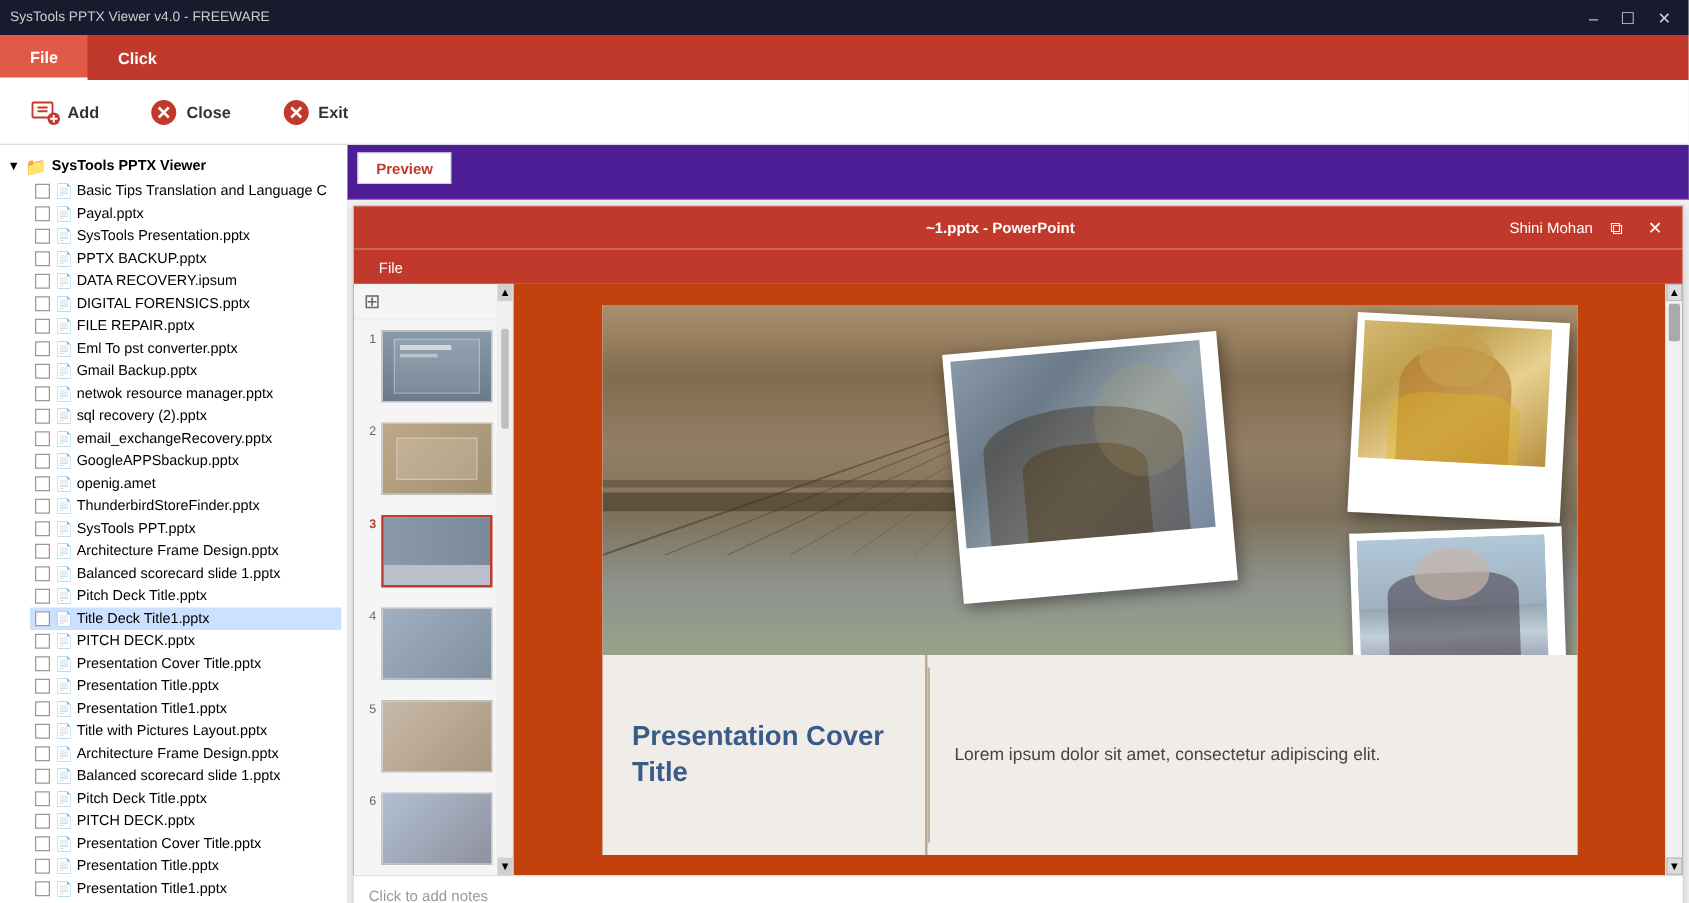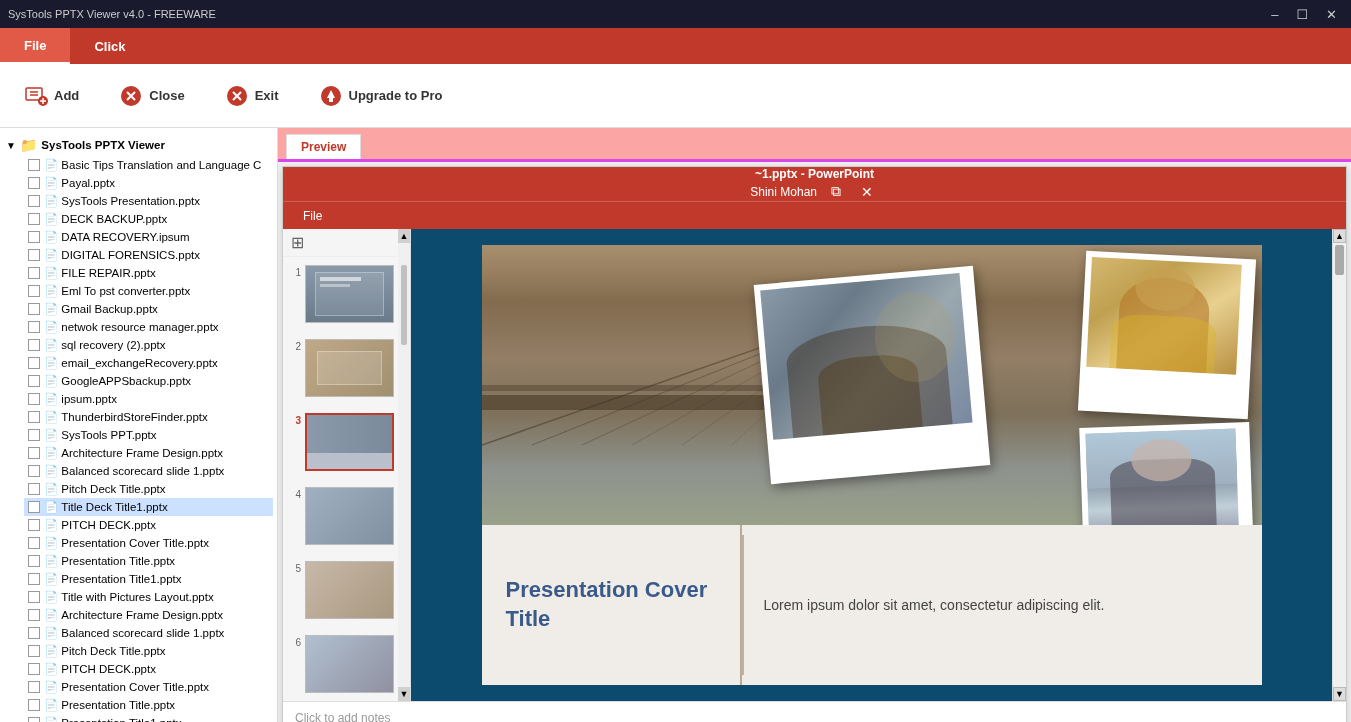--- a/index.html
+++ b/index.html
@@ -33,21 +33,21 @@
       color: white;
       font-weight: bold;
       font-size: 13px;
       cursor: pointer;
     }
     .menu-item.active { background: #e05a47; border-bottom: 2px solid white; }
 
     
     .toolbar {
       background: white;
-      height: 64px;
+      height: 52px;
       display: flex;
       align-items: center;
       padding: 0 12px;
       gap: 16px;
       border-bottom: 1px solid #ddd;
     }
     .toolbar-btn {
       display: flex;
       align-items: center;
       gap: 6px;
@@ -102,23 +102,23 @@
     .tree-children { padding-left: 20px; }
 
     
     .preview-panel {
       flex: 1;
       display: flex;
       flex-direction: column;
       background: #f0f0f0;
     }
     .preview-tab-bar {
-      background: #fca5a5;
-      padding: 6px 8px 0;
-      border-bottom: 3px solid #d946ef;
+      background: #4c1d95;
+      padding: 6px 8px 12px;
+      border-bottom: 1px solid #d946ef;
     }
     .preview-tab {
       display: inline-block;
       padding: 5px 14px;
       background: white;
       border: 1px solid #ddd;
       border-bottom: none;
       font-size: 12px;
       cursor: pointer;
       color: #c0392b;
@@ -137,21 +137,20 @@
     }
     .ppt-title-bar {
       background: #c0392b;
       height: 34px;
       display: flex;
       align-items: center;
       justify-content: space-between;
       padding: 0 10px;
       color: white;
       font-size: 12px;
-      flex-direction: column;
     }
     .ppt-title-center { flex: 1; text-align: center; font-weight: 600; }
     .ppt-title-right { display: flex; align-items: center; gap: 8px; }
     .ppt-window-btn { background: none; border: none; color: white; cursor: pointer; font-size: 14px; padding: 2px 6px; }
 
     .ppt-menu-bar {
       background: #c0392b;
       height: 28px;
       display: flex;
       align-items: center;
@@ -197,21 +196,21 @@
     .thumbnail-item.active .thumbnail-img {
       border: 2px solid #c0392b;
     }
 
     
     .slide-canvas-area {
       flex: 1;
       display: flex;
       align-items: center;
       justify-content: center;
-      background: #0c4a6e;
+      background: #c2410c;
       overflow: hidden;
       position: relative;
     }
     .slide-right-scroll { width: 14px; background: #f0f0f0; border-left: 1px solid #ddd; display: flex; flex-direction: column; }
     .scroll-btn { height: 14px; background: #ddd; border: 1px solid #bbb; display: flex; align-items: center; justify-content: center; font-size: 9px; cursor: pointer; }
     .scroll-track { flex: 1; background: #f0f0f0; }
     .scroll-thumb-v { height: 30px; background: #aaa; margin: 2px; border-radius: 2px; }
 
     
     .slide-content {
@@ -376,30 +375,20 @@
   <button class="toolbar-btn">
     <div class="btn-icon">
       <svg width="22" height="22" viewBox="0 0 22 22">
         <circle cx="11" cy="11" r="10" fill="#c0392b"></circle>
         <line x1="7" y1="7" x2="15" y2="15" stroke="white" stroke-width="2"></line>
         <line x1="15" y1="7" x2="7" y2="15" stroke="white" stroke-width="2"></line>
       </svg>
     </div>
     <span>Exit</span>
   </button>
-  <button class="toolbar-btn">
-    <div class="btn-icon">
-      <svg width="24" height="24" viewBox="0 0 24 24">
-        <circle cx="12" cy="12" r="10" fill="#c0392b"></circle>
-        <polygon points="12,6 16,14 8,14" fill="white"></polygon>
-        <rect x="10" y="14" width="4" height="4" fill="white"></rect>
-      </svg>
-    </div>
-    <span>Upgrade to Pro</span>
-  </button>
 </div>
 
 <div class="main-layout">
 
   <div class="file-tree-panel">
     <div class="tree-root">
       <div class="tree-root-item">
         <span class="expand-arrow">▼</span>
         <span style="margin-right:4px; font-size:14px;">📁</span>
         <span>SysTools PPTX Viewer</span>
@@ -416,21 +405,21 @@
           <span>Payal.pptx</span>
         </div>
         <div class="tree-node">
           <div class="checkbox"></div>
           <span style="margin-right:3px; color:#888;">📄</span>
           <span>SysTools Presentation.pptx</span>
         </div>
         <div class="tree-node">
           <div class="checkbox"></div>
           <span style="margin-right:3px; color:#888;">📄</span>
-          <span>DECK BACKUP.pptx</span>
+          <span>PPTX BACKUP.pptx</span>
         </div>
         <div class="tree-node">
           <div class="checkbox"></div>
           <span style="margin-right:3px; color:#888;">📄</span>
           <span>DATA RECOVERY.ipsum</span>
         </div>
         <div class="tree-node">
           <div class="checkbox"></div>
           <span style="margin-right:3px; color:#888;">📄</span>
           <span>DIGITAL FORENSICS.pptx</span>
@@ -466,21 +455,21 @@
           <span>email_exchangeRecovery.pptx</span>
         </div>
         <div class="tree-node">
           <div class="checkbox"></div>
           <span style="margin-right:3px; color:#888;">📄</span>
           <span>GoogleAPPSbackup.pptx</span>
         </div>
         <div class="tree-node">
           <div class="checkbox"></div>
           <span style="margin-right:3px; color:#888;">📄</span>
-          <span>ipsum.pptx</span>
+          <span>openig.amet</span>
         </div>
         <div class="tree-node">
           <div class="checkbox"></div>
           <span style="margin-right:3px; color:#888;">📄</span>
           <span>ThunderbirdStoreFinder.pptx</span>
         </div>
         <div class="tree-node">
           <div class="checkbox"></div>
           <span style="margin-right:3px; color:#888;">📄</span>
           <span>SysTools PPT.pptx</span>

